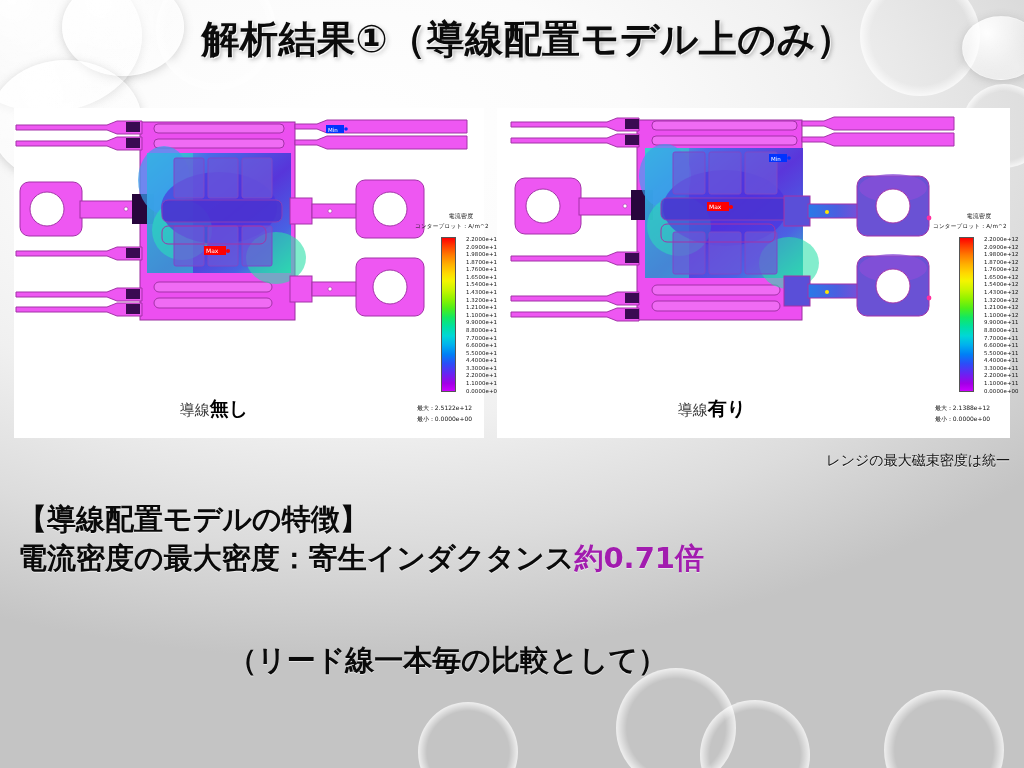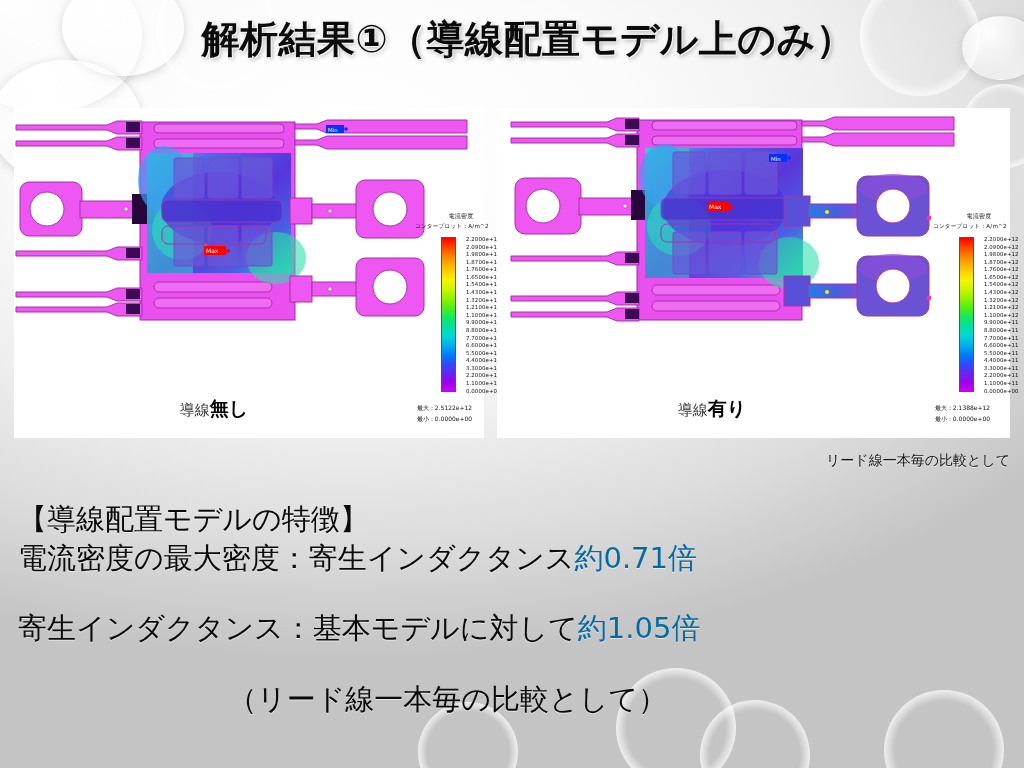--- a/index.html
+++ b/index.html
@@ -78,26 +78,27 @@
     font-family:"DejaVu Sans","Liberation Sans",sans-serif;
     font-size:14px;color:#141414;white-space:nowrap;
     text-shadow:0 1px 0 rgba(255,255,255,.6);
   }
 
   
   #body-text{
     position:absolute;left:18px;top:500px;width:990px;
     font-family:"DejaVu Sans","Liberation Sans",sans-serif;
     color:#0a0a0a;
+    font-weight:bold;
   }
   #body-text .line{font-size:29px;line-height:1.36;white-space:nowrap;
     text-shadow:0 1px 0 rgba(255,255,255,.55);}
   #body-text .gap{height:30px;}
   #body-text .indent{padding-left:210px;margin-top:32px;}
-  .red{color:#0369a1;text-align:right;}
+  .red{color:#a21caf;text-align:right;}
 
   
   svg{display:block;}
 </style>
 </head>
 <body>
 
 <div id="slide">
 
   <div class="bg-base"></div>
@@ -425,23 +426,22 @@
         <div>最大 : 2.1388e+12</div>
         <div>最小 : 0.0000e+00</div>
       </div>
     </div>
 
     <div class="caption">
       <span class="soft">導線</span><span class="hard">有り</span>
     </div>
   </div>
 
-  <div id="range-note">リード線一本毎の比較として</div>
+  <div id="range-note">レンジの最大磁束密度は統一</div>
 
   <div id="body-text">
     <div class="line">【導線配置モデルの特徴】</div>
     <div class="line"><span>電流密度の最大密度：寄生インダクタンス</span><span class="red">約0.71倍</span></div>
     <div class="gap"></div>
-    <div class="line"><span>寄生インダクタンス：基本モデルに対して</span><span class="red">約1.05倍</span></div>
     <div class="line indent">（リード線一本毎の比較として）</div>
   </div>
 
 </div>
 
 </body></html>

